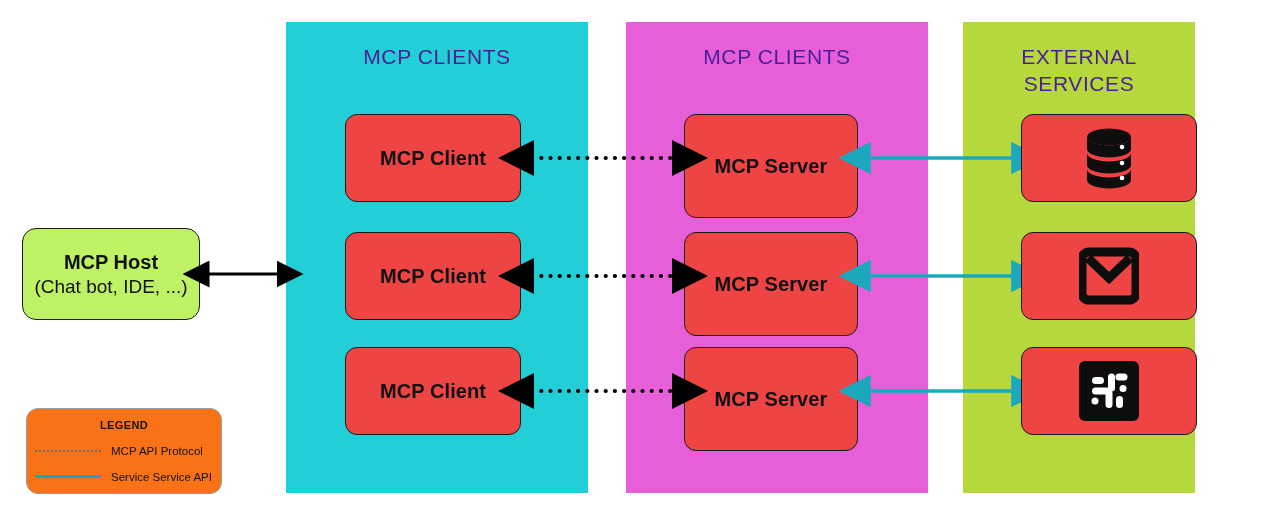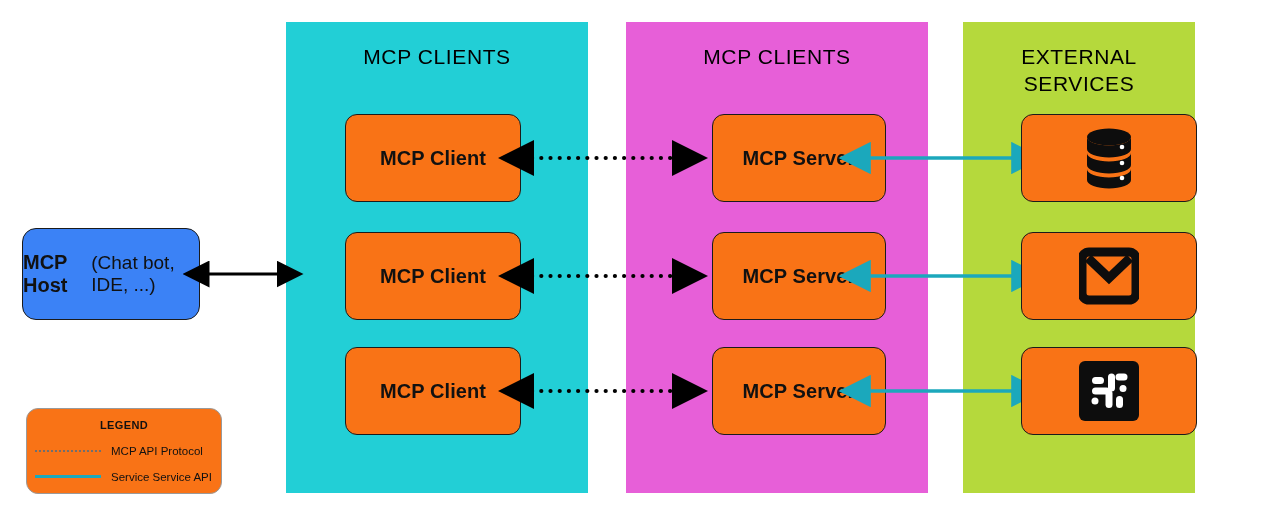--- a/index.html
+++ b/index.html
@@ -29,64 +29,64 @@
   .panel-external { left: 963px; width: 232px; background: #b5d93c; }
 
   .panel-title {
     position: absolute;
     left: 0;
     right: 0;
     top: 22px;
     text-align: center;
     font-size: 21px;
     letter-spacing: 0.6px;
-    color: #000000;
+    color: #4c1d95;
     line-height: 1.28;
     font-weight: 400;
     white-space: pre-line;
   }
 
   
   .node {
     position: absolute;
-    background: #f97316;
+    background: #ef4444;
     border: 1.6px solid #1b1b1b;
     border-radius: 12px;
     box-sizing: border-box;
     display: flex;
     align-items: center;
     justify-content: center;
   }
   .node-label {
     font-size: 20px;
     font-weight: bold;
     color: #111111;
     letter-spacing: 0.1px;
   }
   .client-box { left: 345px; width: 176px; height: 88px; }
-  .server-box { left: 712px; width: 174px; height: 88px; }
+  .server-box { left: 684px; width: 174px; height: 104px; }
   .ext-box    { left: 1021px; width: 176px; height: 88px; }
 
   .row-1 { top: 114px; }
   .row-2 { top: 232px; }
   .row-3 { top: 347px; }
 
   
   .host-box {
     position: absolute;
     left: 22px;
     top: 228px;
     width: 178px;
     height: 92px;
-    background: #3b82f6;
+    background: #bef264;
     border: 1.8px solid #1b1b1b;
     border-radius: 14px;
     box-sizing: border-box;
     display: flex;
-    flex-direction: row;
+    flex-direction: column;
     align-items: center;
     justify-content: center;
     gap: 2px;
   }
   .host-title {
     font-size: 20px;
     font-weight: bold;
     color: #111111;
   }
   .host-sub {

